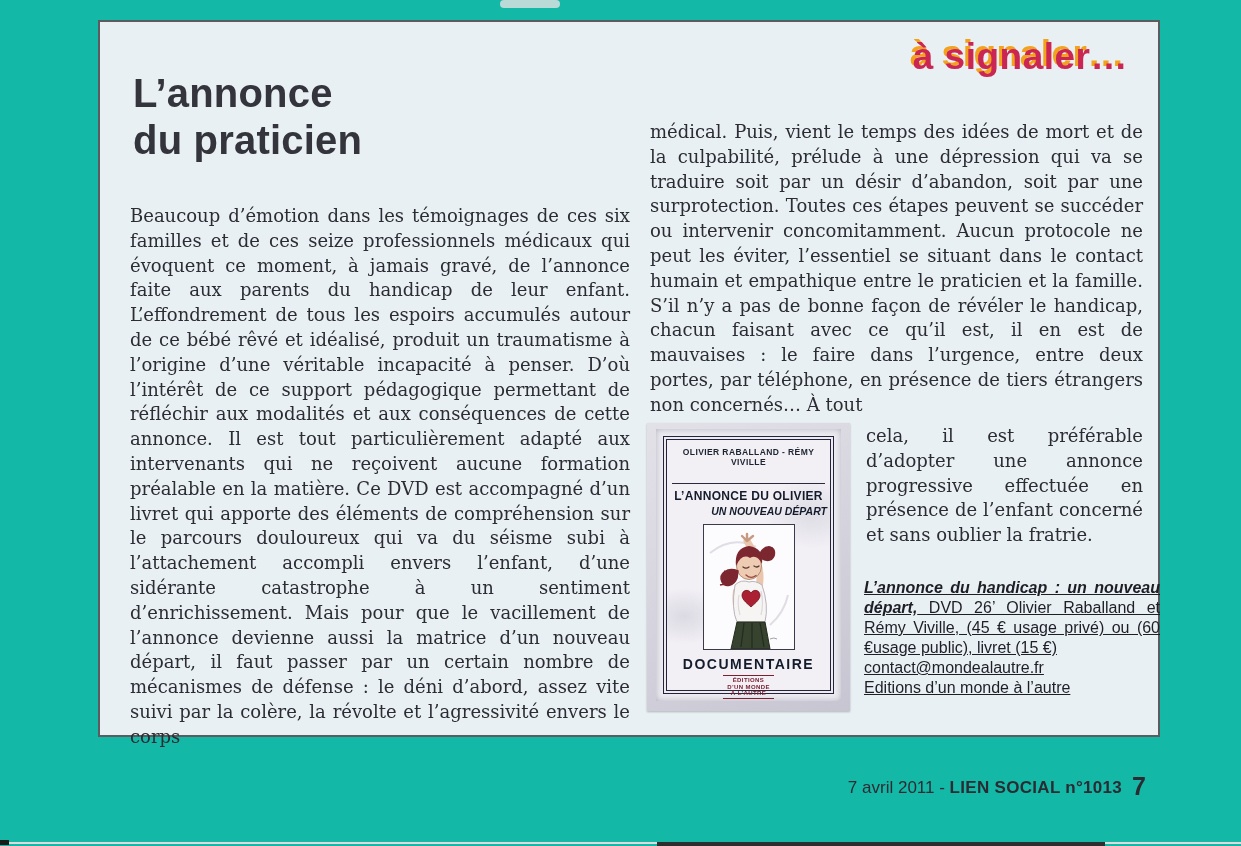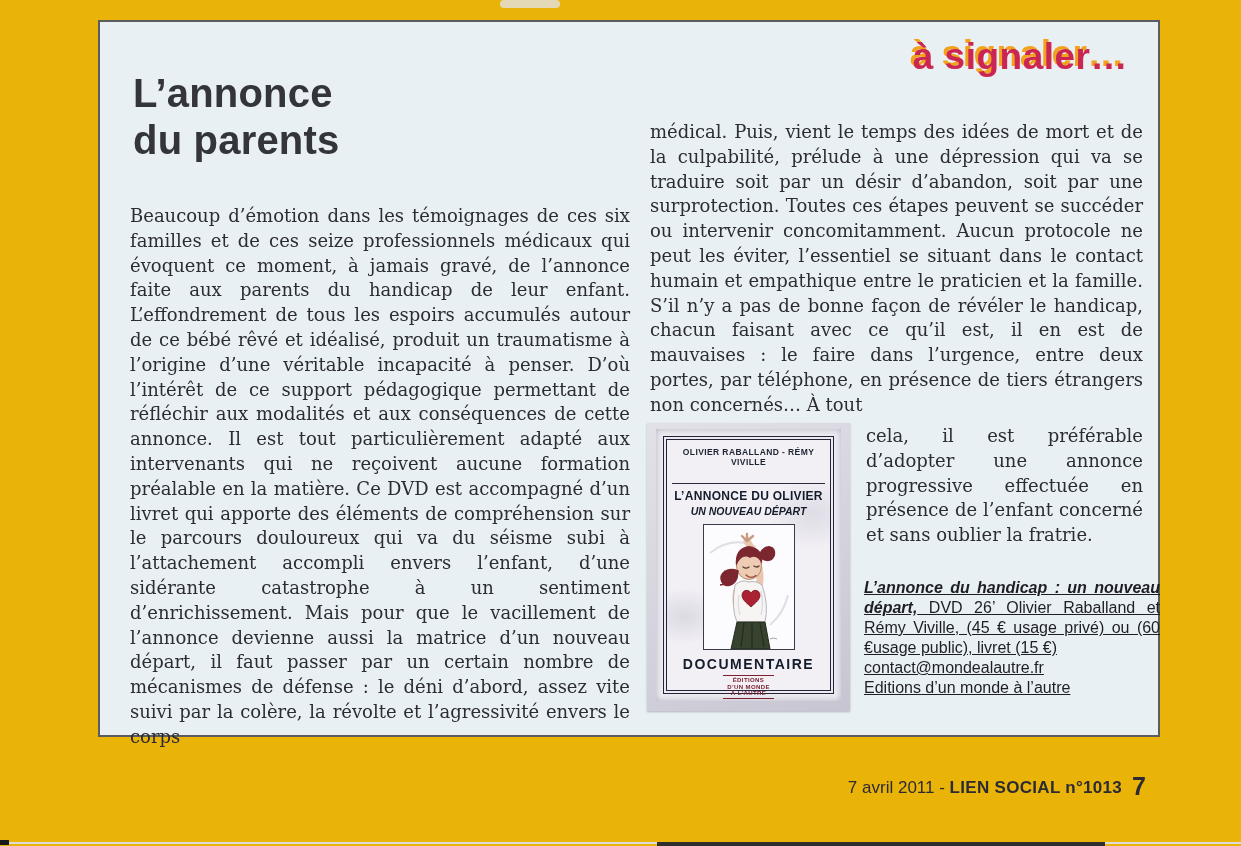--- a/index.html
+++ b/index.html
@@ -1,17 +1,17 @@
 <!DOCTYPE html>
 <html lang="fr"><head>
 <meta charset="utf-8">
 <style>
   * { margin: 0; padding: 0; box-sizing: border-box; }
   html, body { width: 1241px; height: 846px; background: #fdfdfd; overflow: hidden; }
-  .canvas { position: relative; width: 1241px; height: 846px; background: #eab308;
+  .canvas { position: relative; width: 1241px; height: 846px; background: #14b8a6;
             font-family: "Liberation Sans", sans-serif; }
 
   
   .page { position: absolute; left: 98px; top: 20px; width: 1062px; height: 717px;
           background: #e9f0f4; border: 2px solid #5c5c60; }
 
   .section-label { position: absolute; top: 14px; right: 30px;
                    font-size: 37px; font-weight: 600; letter-spacing: 0.5px;
                    color: #cb2653; text-shadow: -3px -3px 0 #f2a21c; }
 
@@ -34,21 +34,21 @@
   .case-frame { width: 100%; height: 100%; border: 1.5px solid #23233a;
                 box-shadow: inset 0 0 0 2px #edebf1, inset 0 0 0 3px #23233a;
                 padding: 8px 6px 4px 6px; text-align: center;
                 background:
                   radial-gradient(ellipse 60px 40px at 12% 70%, rgba(150,150,170,0.25), transparent 70%),
                   radial-gradient(ellipse 70px 50px at 88% 30%, rgba(150,150,170,0.22), transparent 70%),
                   #f2f0f5; }
   .cov-authors { font-size: 8.5px; font-weight: bold; color: #1c2432; letter-spacing: 0.4px;
                  padding-bottom: 16px; border-bottom: 1px solid #2a2a3e; margin: 2px 2px 5px 2px; }
   .cov-title { font-size: 12px; font-weight: bold; color: #141c2c; letter-spacing: 0.3px; }
-  .cov-sub   { font-size: 10.5px; font-weight: bold; font-style: italic; color: #141c2c; margin-top: 2px; }
+  .cov-sub   { font-size: 10.5px; font-weight: bold; font-style: italic; color: #141c2c; margin-top: 2px; text-align: right; }
   .illus { width: 92px; height: 126px; margin: 7px auto 6px auto;
            border: 1px solid #3a3a48; background: #fcfbfd; }
   .cov-genre { font-size: 14px; font-weight: bold; color: #141c2c; letter-spacing: 1.5px; }
   .cov-pub { display: inline-block; margin-top: 3px; padding: 1px 4px;
              border-top: 1px solid #7a2030; border-bottom: 1px solid #7a2030; }
   .cov-pub div { font-size: 6px; line-height: 6.5px; font-weight: bold;
                  color: #7a2030; letter-spacing: 0.4px; }
 
   
   .caption { position: absolute; left: 764px; top: 556px; width: 296px;
@@ -75,21 +75,21 @@
 </style>
 </head>
 <body>
 
 <div class="canvas">
 
   <div class="page">
 
     <div class="section-label">à signaler…</div>
 
-    <h1 class="title"><span>L’annonce</span><br><span>du parents</span></h1>
+    <h1 class="title"><span>L’annonce</span><br><span>du praticien</span></h1>
 
     <p class="col col-left" lang="fr">Beaucoup d’émotion dans les témoignages de ces six familles et de ces seize professionnels médicaux qui évoquent ce moment, à jamais gravé, de l’annonce faite aux parents du handicap de leur enfant. L’effondrement de tous les espoirs accumulés autour de ce bébé rêvé et idéalisé, produit un traumatisme à l’origine d’une véritable incapacité à penser. D’où l’intérêt de ce support pédagogique permettant de réfléchir aux modalités et aux conséquences de cette annonce. Il est tout particulièrement adapté aux intervenants qui ne reçoivent aucune formation préalable en la matière. Ce DVD est accompagné d’un livret qui apporte des éléments de compréhension sur le parcours douloureux qui va du séisme subi à l’attachement accompli envers l’enfant, d’une sidérante catastrophe à un sentiment d’enrichissement. Mais pour que le vacillement de l’annonce devienne aussi la matrice d’un nouveau départ, il faut passer par un certain nombre de mécanismes de défense : le déni d’abord, assez vite suivi par la colère, la révolte et l’agressivité envers le corps</p>
 
     <p class="col col-right1" lang="fr">médical. Puis, vient le temps des idées de mort et de la culpabilité, prélude à une dépression qui va se traduire soit par un désir d’abandon, soit par une surprotection. Toutes ces étapes peuvent se succéder ou intervenir concomitamment. Aucun protocole ne peut les éviter, l’essentiel se situant dans le contact humain et empathique entre le praticien et la famille. S’il n’y a pas de bonne façon de révéler le handicap, chacun faisant avec ce qu’il est, il en est de mauvaises : le faire dans l’urgence, entre deux portes, par téléphone, en présence de tiers étrangers non concernés… À tout</p>
 
     <div class="cover">
       <div class="case">
         <div class="case-frame">
           <div class="cov-authors">OLIVIER RABALLAND - RÉMY VIVILLE</div>
           <div class="cov-title">L’ANNONCE DU OLIVIER</div>

